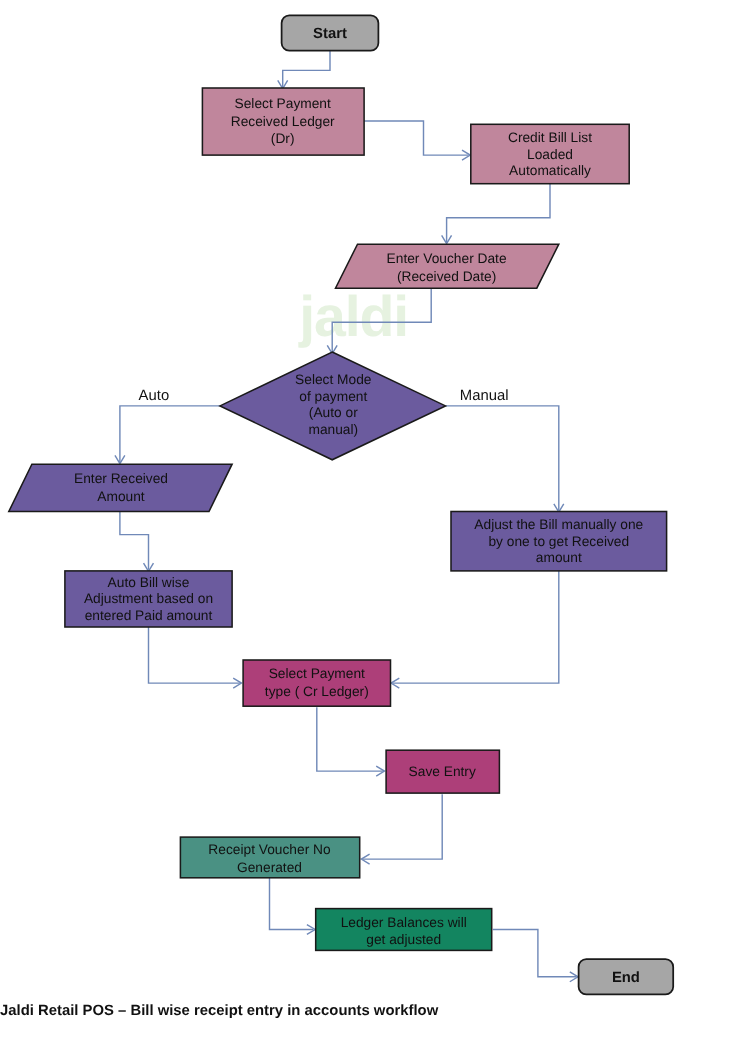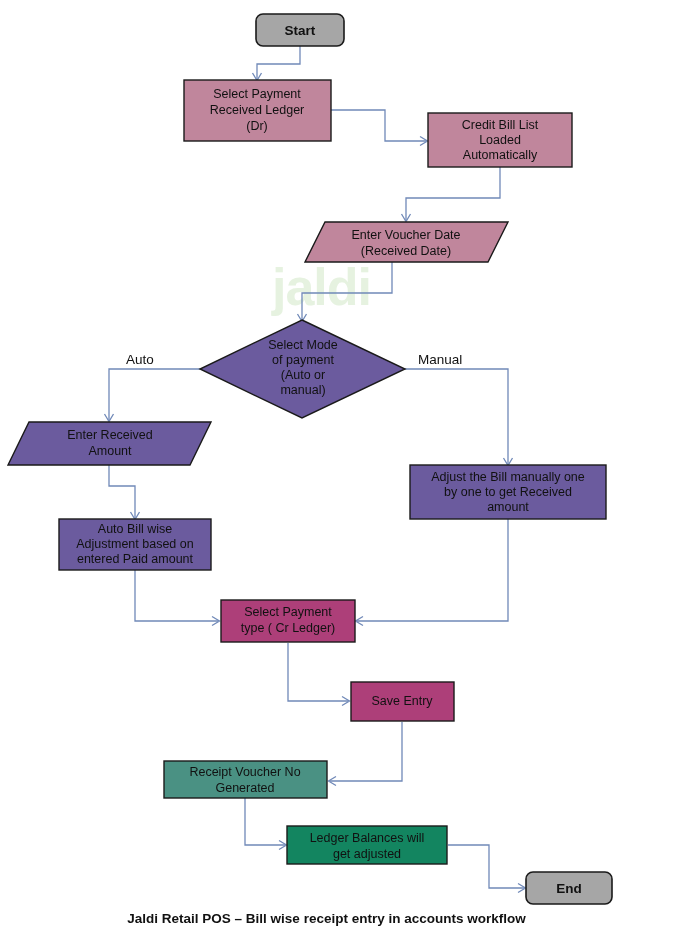--- a/index.html
+++ b/index.html
@@ -69,21 +69,21 @@
     font-size: 52px;
     font-weight: bold;
     fill: #e6f2e0;
     letter-spacing: -1px;
   }
   .caption {
     position: absolute;
     left: 0;
     top: 911px;
     width: 653px;
-    text-align: center;
+    text-align: left;
     font-family: "Liberation Sans", sans-serif;
     font-size: 13.5px;
     font-weight: bold;
     color: #111111;
   }
 </style>
 </head>
 <body>
 
 <div id="flow-root">

